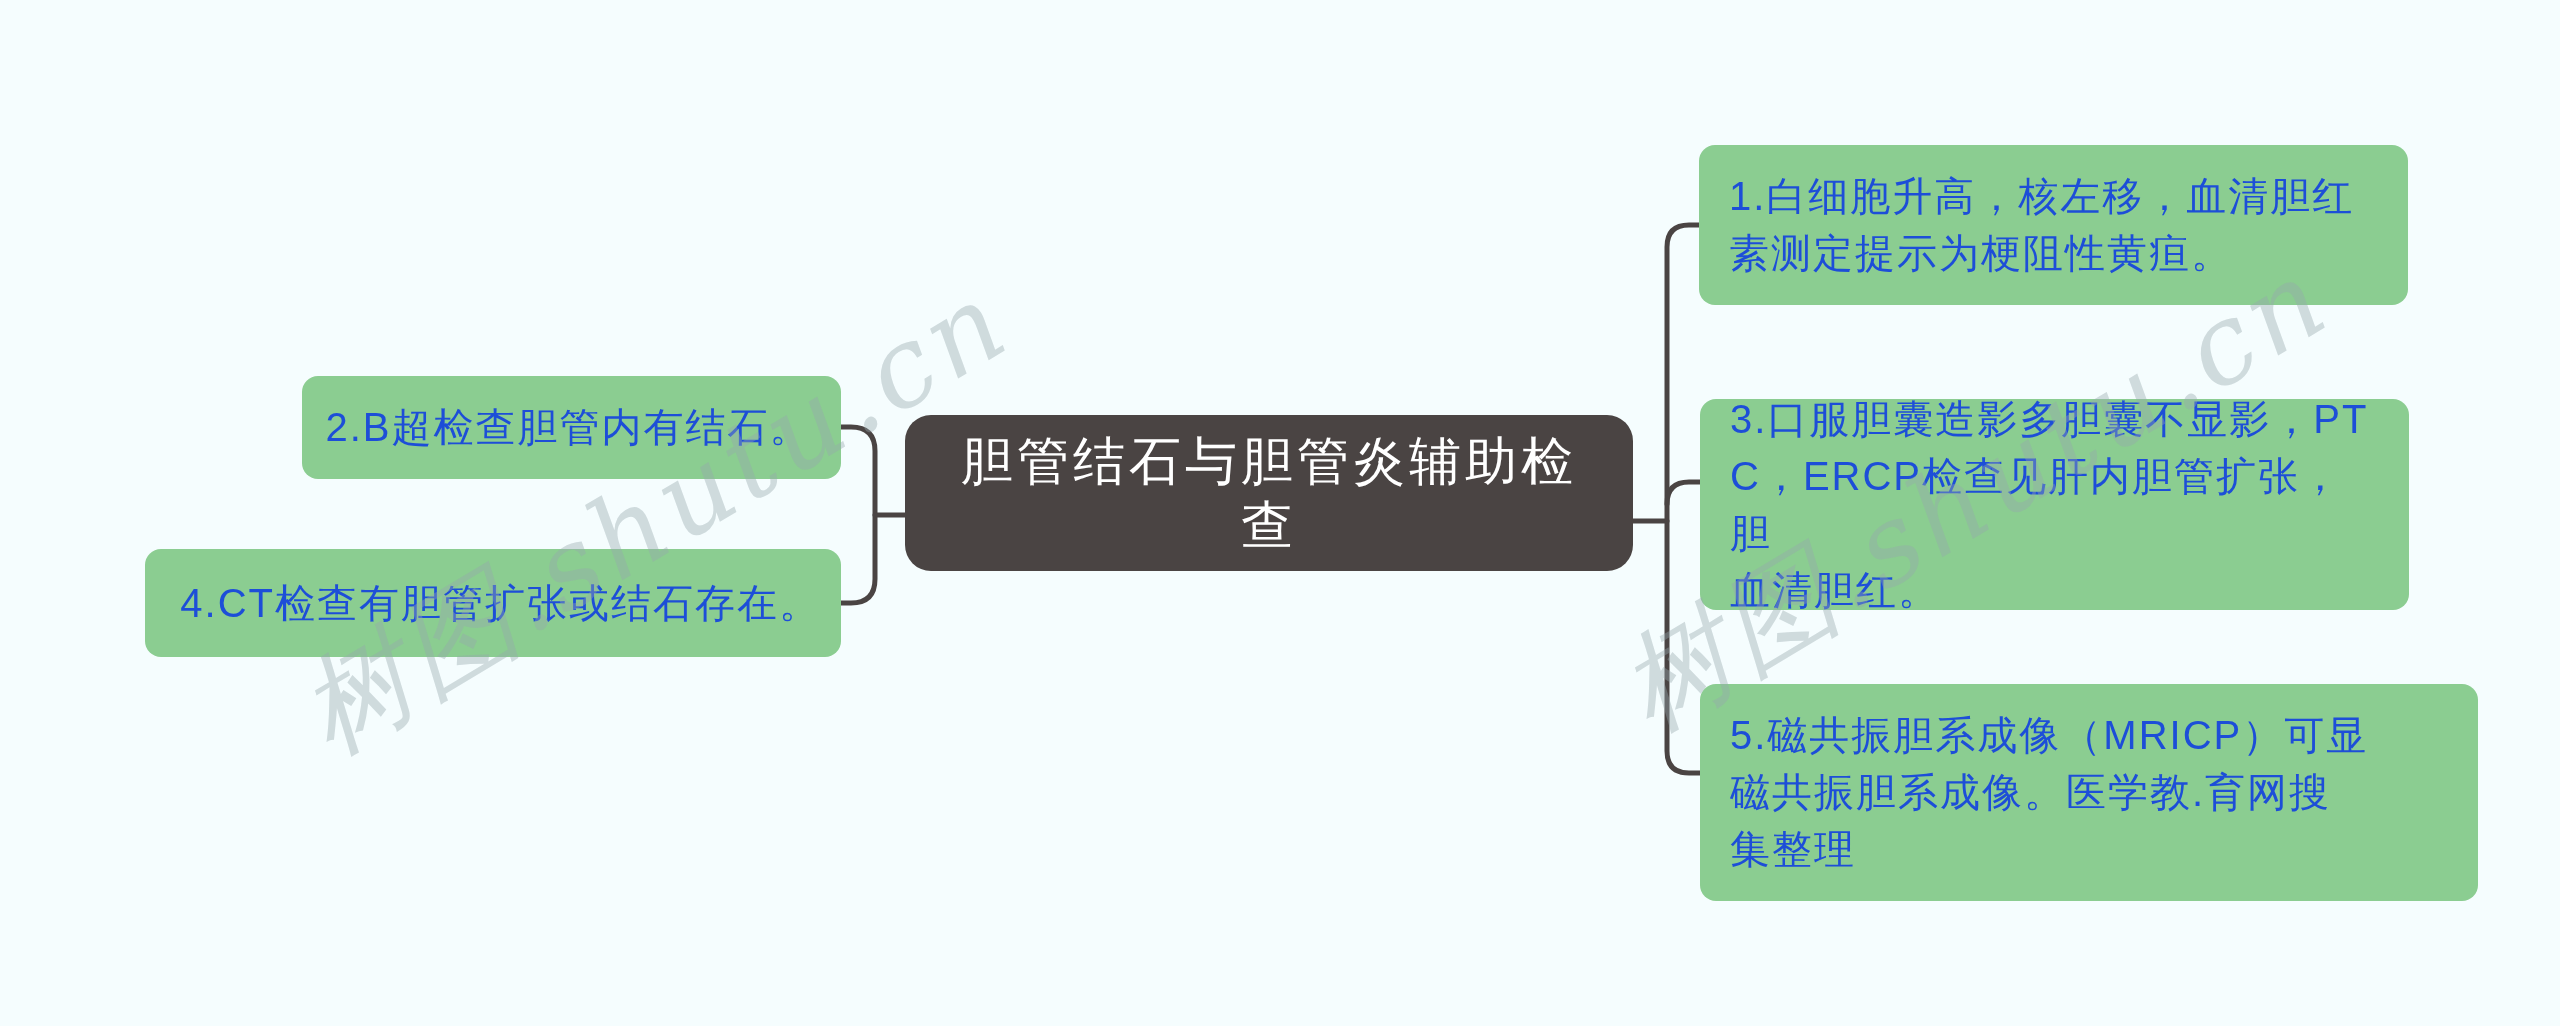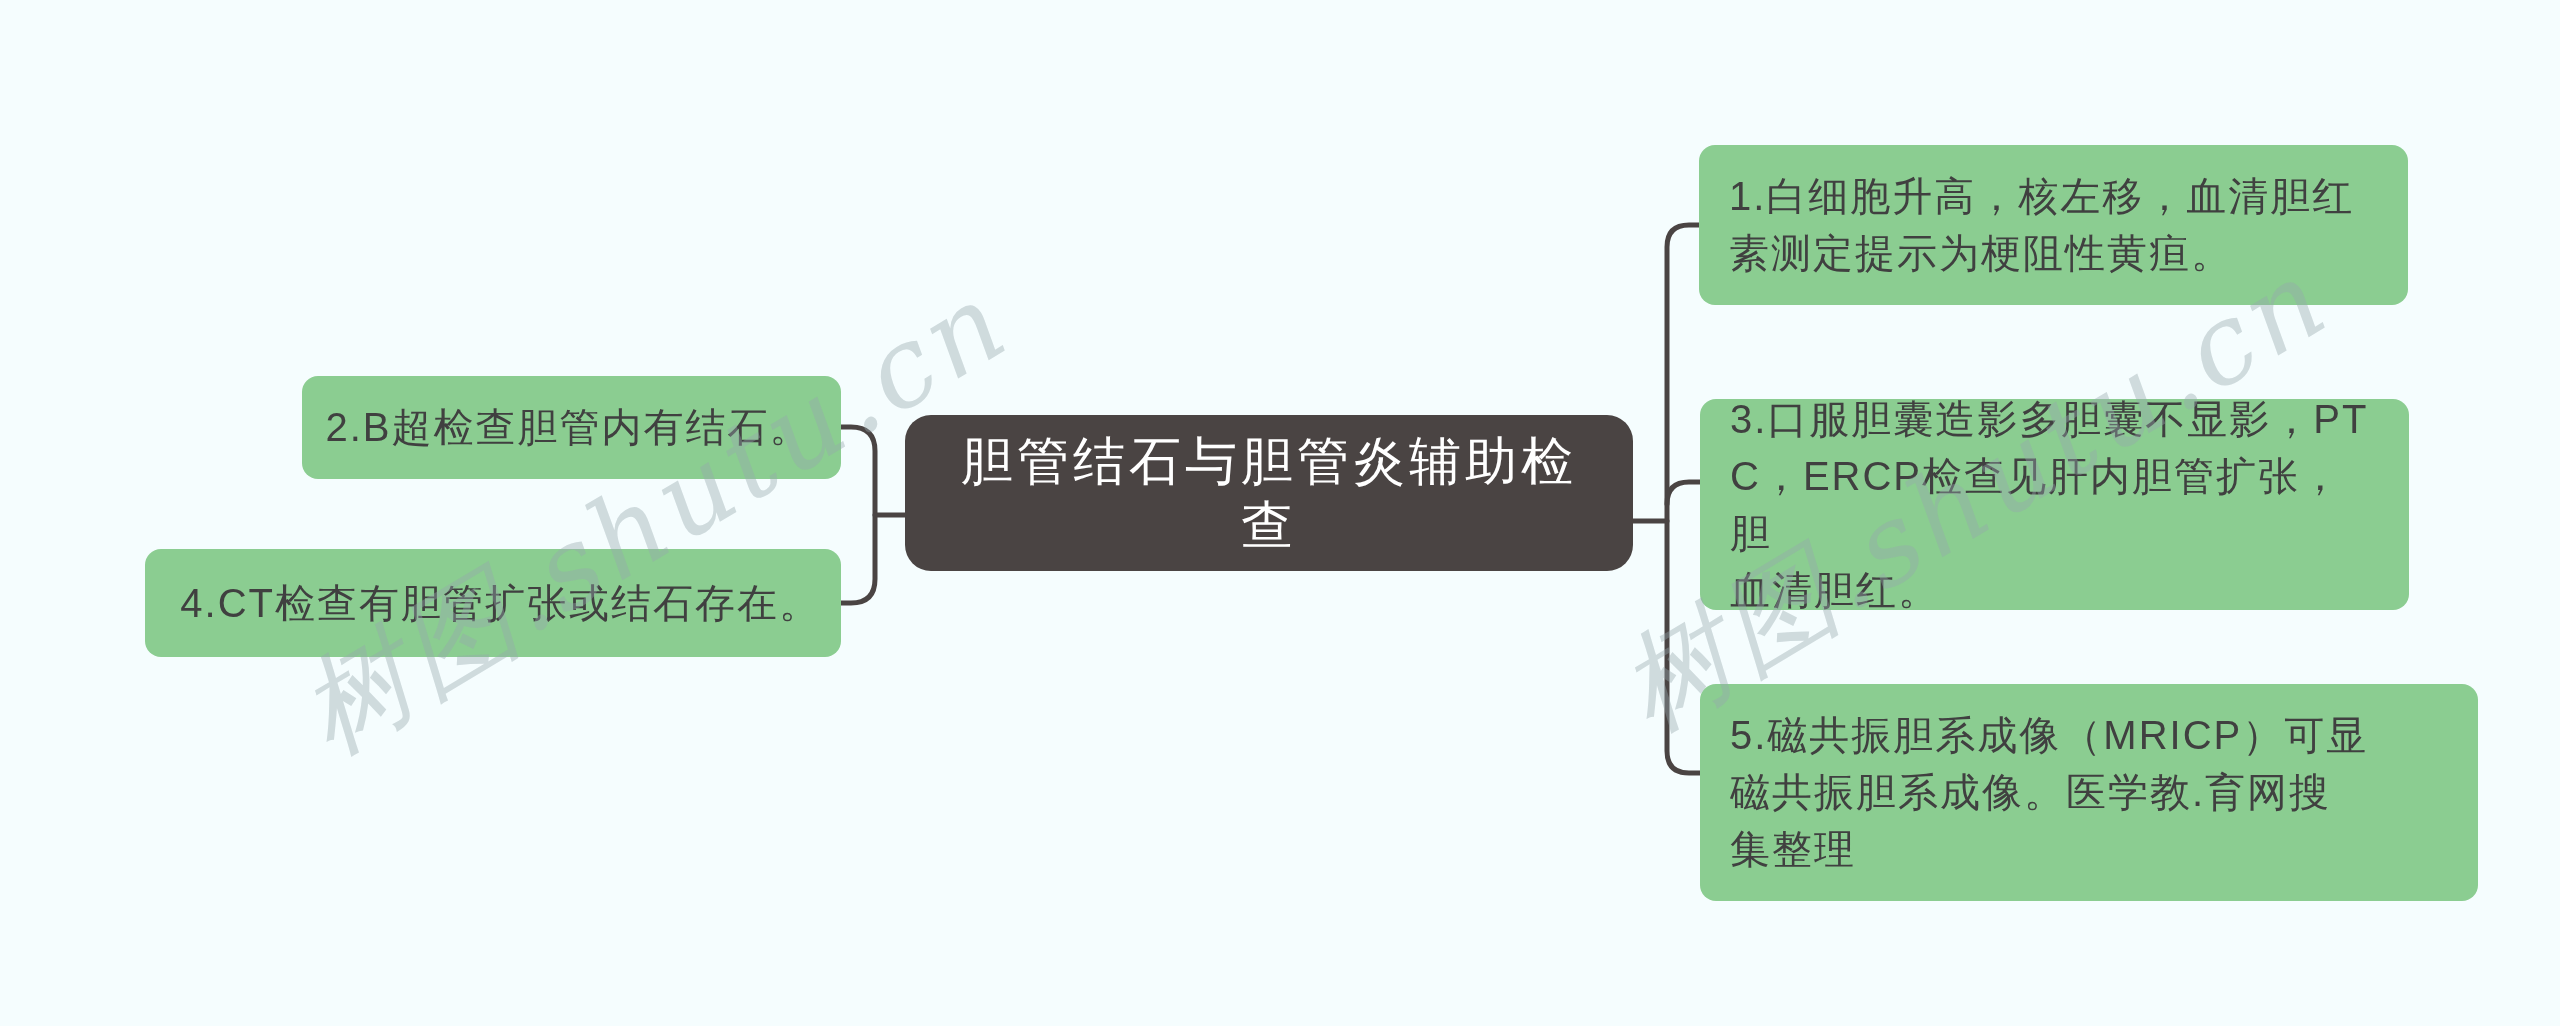--- a/index.html
+++ b/index.html
@@ -34,21 +34,21 @@
   .node {
     position: absolute;
     box-sizing: border-box;
     display: flex;
     flex-direction: column;
     justify-content: center;
     z-index: 2;
   }
   .node-branch {
     background: #8bcd91;
-    color: #404040;
+    color: #1d4ed8;
     border-radius: 16px;
     font-size: 40px;
     line-height: 57px;
     letter-spacing: 2px;
   }
   .node-branch.align-center {
     text-align: center;
     padding: 0 20px;
   }
   .node-branch.align-left {

